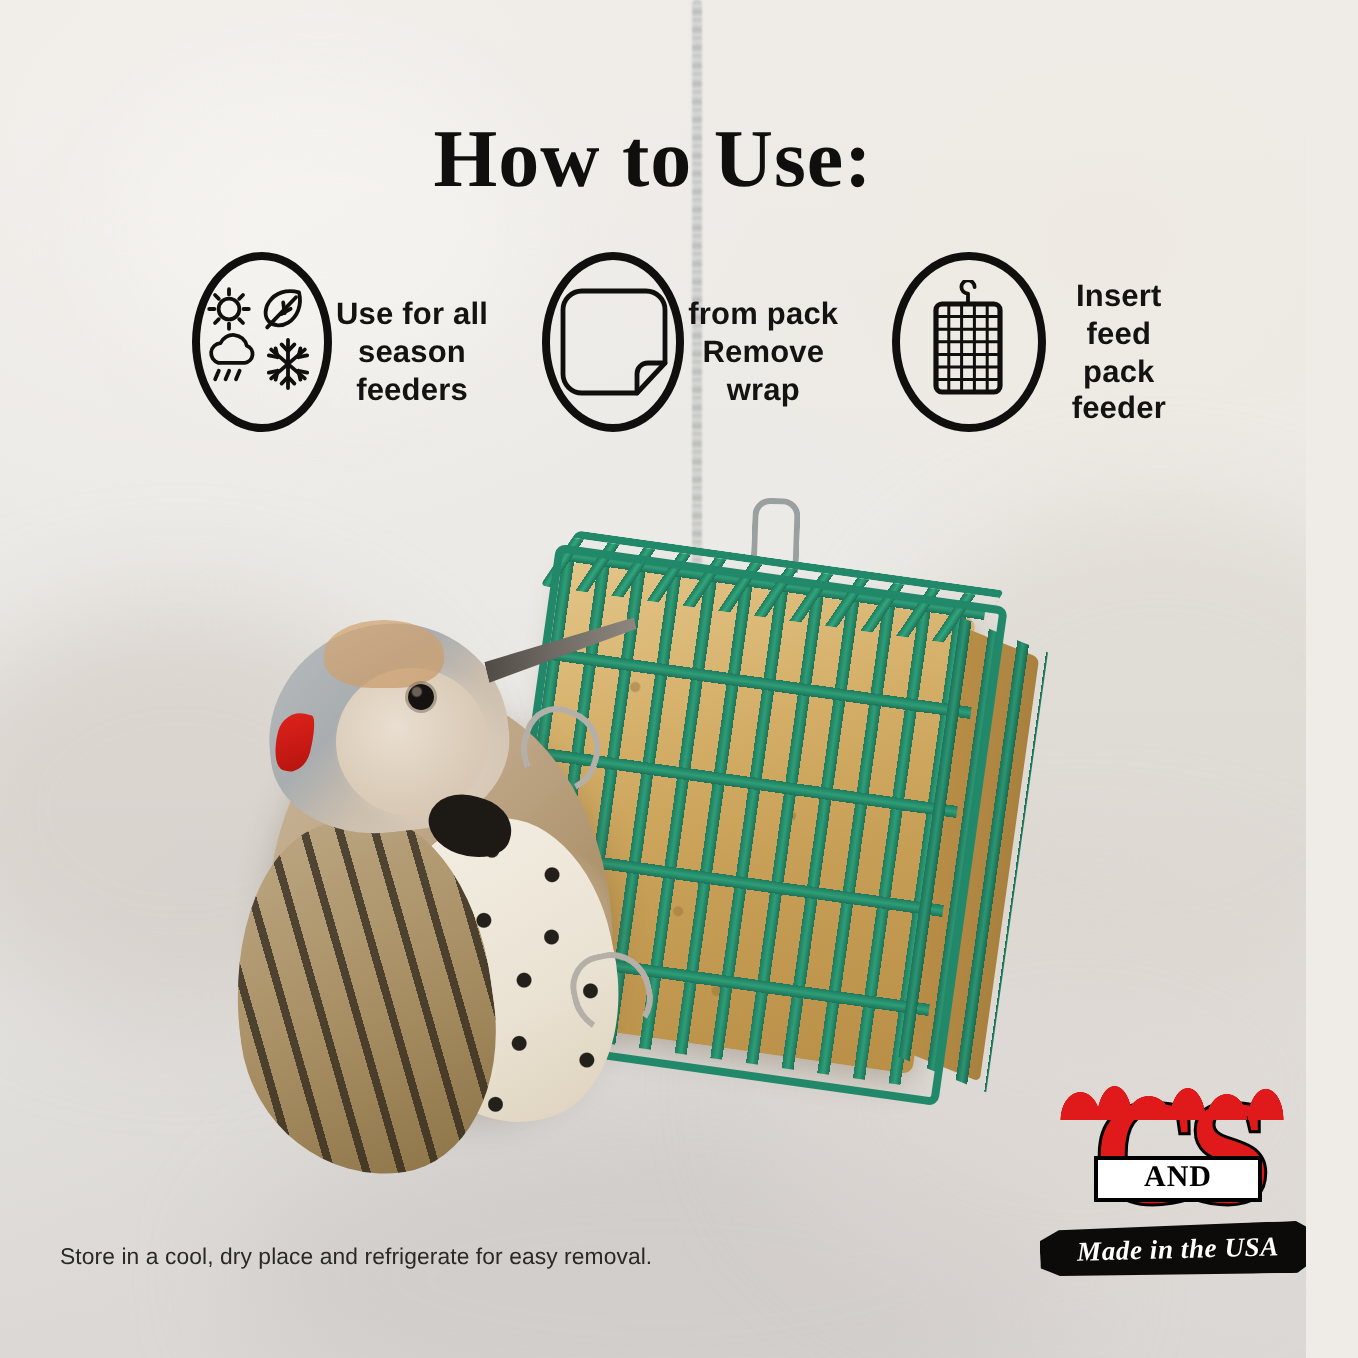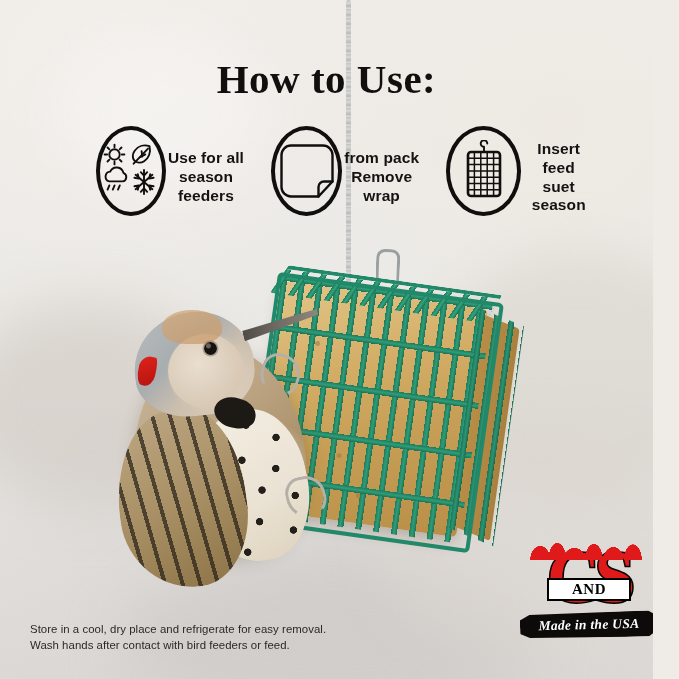--- a/index.html
+++ b/index.html
@@ -352,21 +352,21 @@
             <rect x="13" y="12" width="32" height="44" rx="3" stroke-width="2.6"></rect>
             <g stroke-width="1.5">
               <path d="M19.4 12v44M25.8 12v44M32.2 12v44M38.6 12v44"></path>
               <path d="M13 18.3h32M13 24.6h32M13 30.9h32M13 37.2h32M13 43.5h32M13 49.8h32"></path>
             </g>
           </g>
         </svg>
       </div>
       <div class="step-label">
         <div>Insert feed</div>
-        <div>suet season</div>
+        <div>pack feeder</div>
       </div>
     </div>
 
   </div>
 
   <div class="photo">
 
     <div class="cage">
       <div class="hook"></div>
       <div class="cage-face"></div>
@@ -391,21 +391,20 @@
       <div class="bird-eye"></div>
       <div class="bird-bib"></div>
       <div class="foot f1"></div>
       <div class="foot f2"></div>
     </div>
 
   </div>
 
   <div class="instructions">
     <div>Store in a cool, dry place and refrigerate for easy removal.</div>
-    <div>Wash hands after contact with bird feeders or feed.</div>
   </div>
 
   <div class="logo">
     <div class="logo-letters">
       <span class="logo-ch logo-c">C</span>
       <span class="logo-ch logo-s">S</span>
       <div class="logo-flames"></div>
       <div class="logo-and">AND</div>
       <div class="logo-reg">®</div>
     </div>

